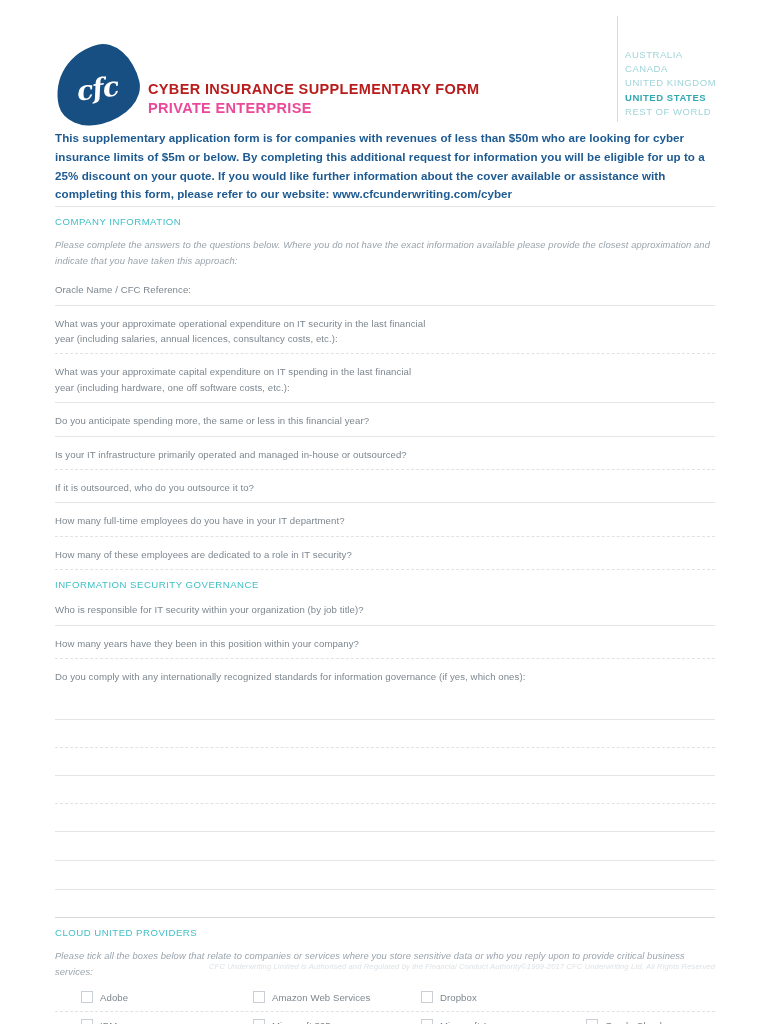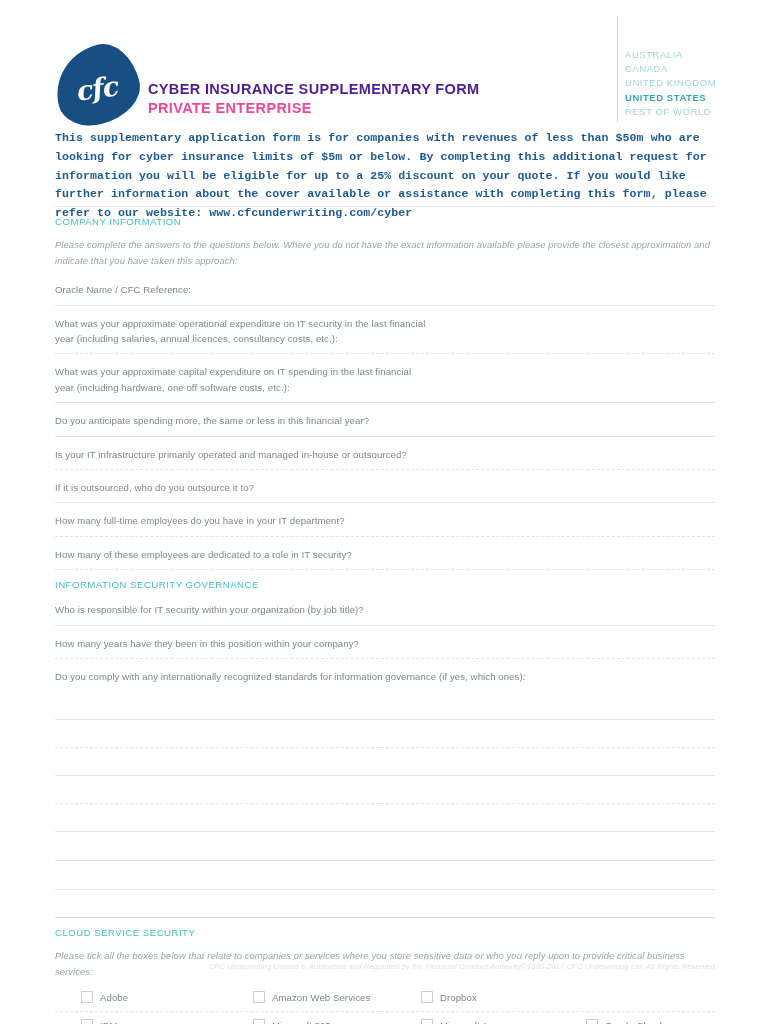--- a/index.html
+++ b/index.html
@@ -62,21 +62,21 @@
     letter-spacing: -1px;
     transform: rotate(-8deg) translateY(3px);
   }
 
   .title-block {
     position: absolute;
     left: 148px;
     top: 80px;
   }
   .doc-title {
-    color: #4c1d95;
+    color: #b91c1c;
     font-size: 14.5px;
     font-weight: 700;
     letter-spacing: 0.35px;
     line-height: 18px;
     white-space: nowrap;
   }
   .doc-subtitle {
     color: #ec4899;
     font-size: 14.5px;
     font-weight: 700;
@@ -116,21 +116,20 @@
   .intro {
     position: absolute;
     left: 55px;
     top: 129px;
     width: 665px;
     color: #1D5A92;
     font-size: 11.6px;
     font-weight: 600;
     line-height: 18.8px;
     letter-spacing: 0.05px;
-    font-family: Liberation Mono, monospace;
   }
 
   
   .content {
     position: absolute;
     left: 55px;
     top: 206px;
     width: 660px;
   }
 
@@ -328,21 +327,21 @@
     <div class="blank-line"></div>
     <div class="rule-solid"></div>
     <div class="blank-line h-tall"></div>
     <div class="rule-solid"></div>
     <div class="blank-line h-tall"></div>
     <div class="rule-solid"></div>
 
     <div style="height:27px"></div>
 
     <div class="rule-solid-strong"></div>
-    <div class="section-head">CLOUD SERVICE SECURITY</div>
+    <div class="section-head">CLOUD UNITED PROVIDERS</div>
     <div class="note">Please tick all the boxes below that relate to companies or services where you store sensitive data or who you reply upon to provide critical business services:</div>
 
     <div class="cb-grid">
       <div class="cb-cell">
         <span class="cb-box"></span>
         <span class="cb-label">Adobe</span>
       </div>
       <div class="cb-cell">
         <span class="cb-box"></span>
         <span class="cb-label">Amazon Web Services</span>

